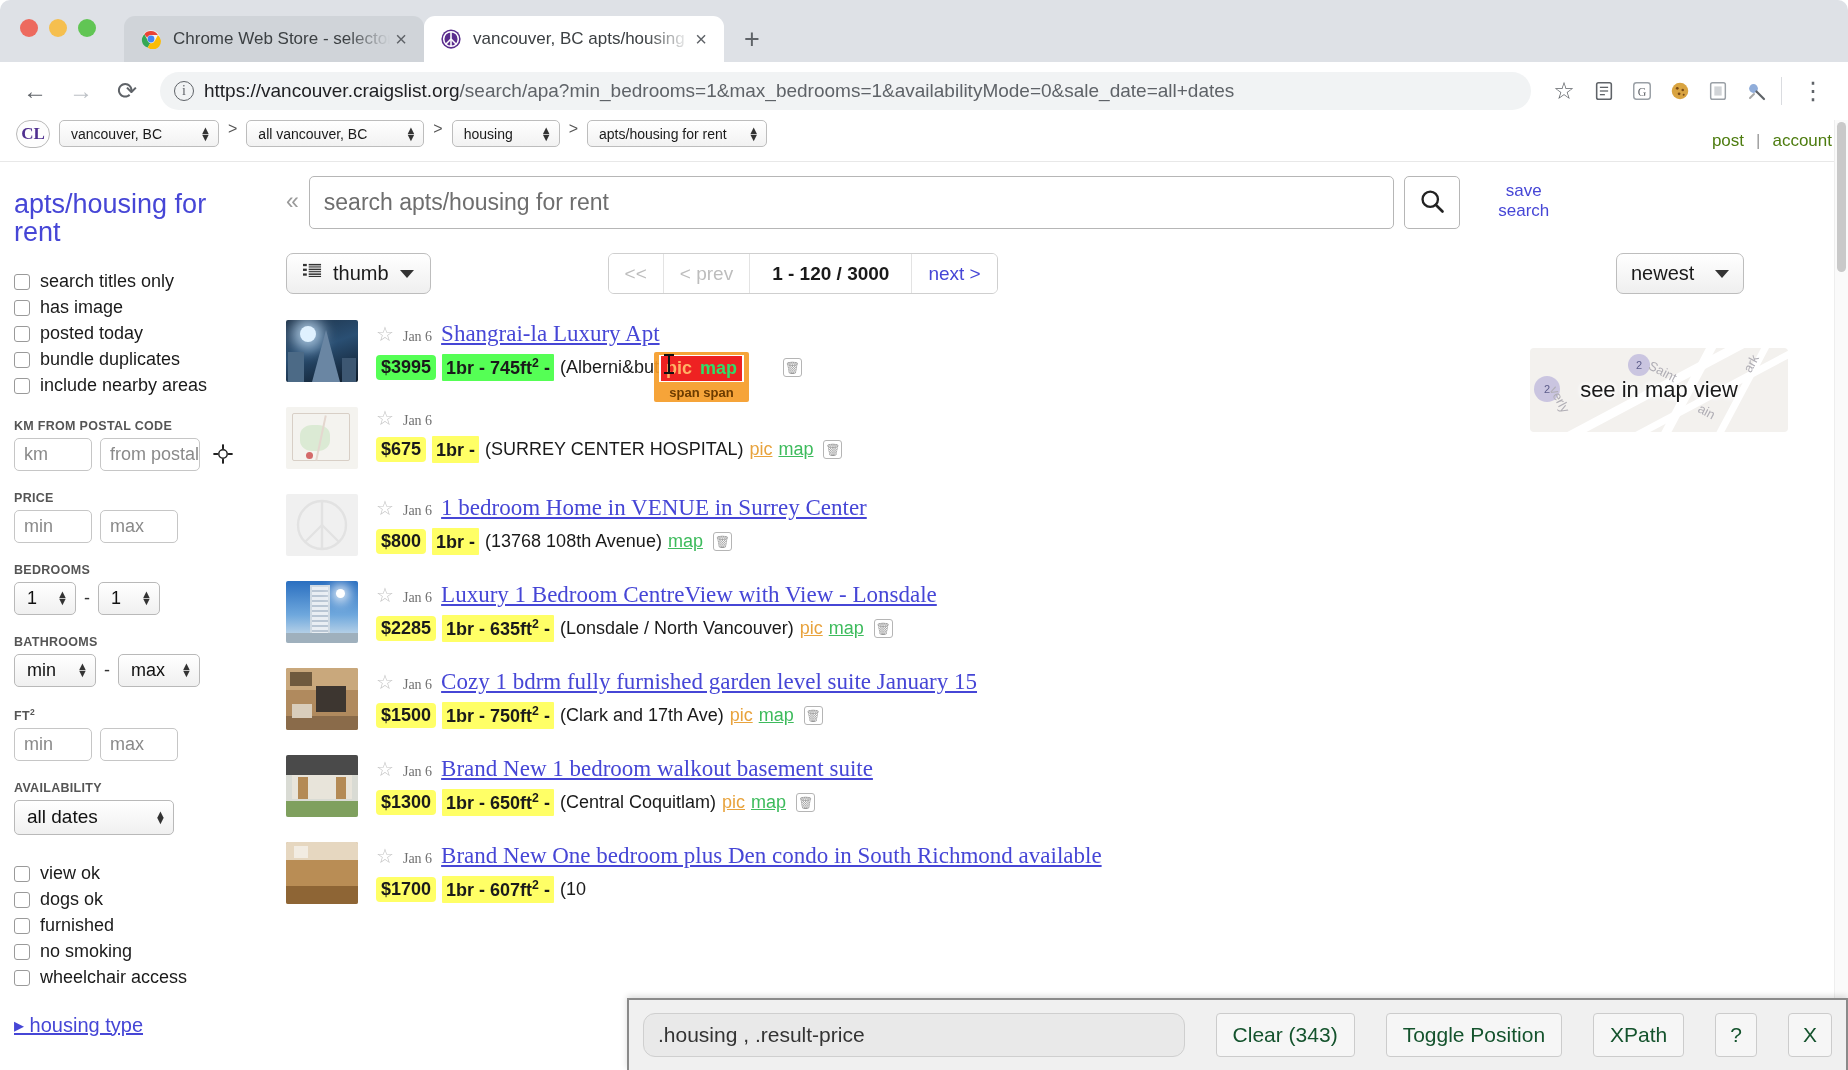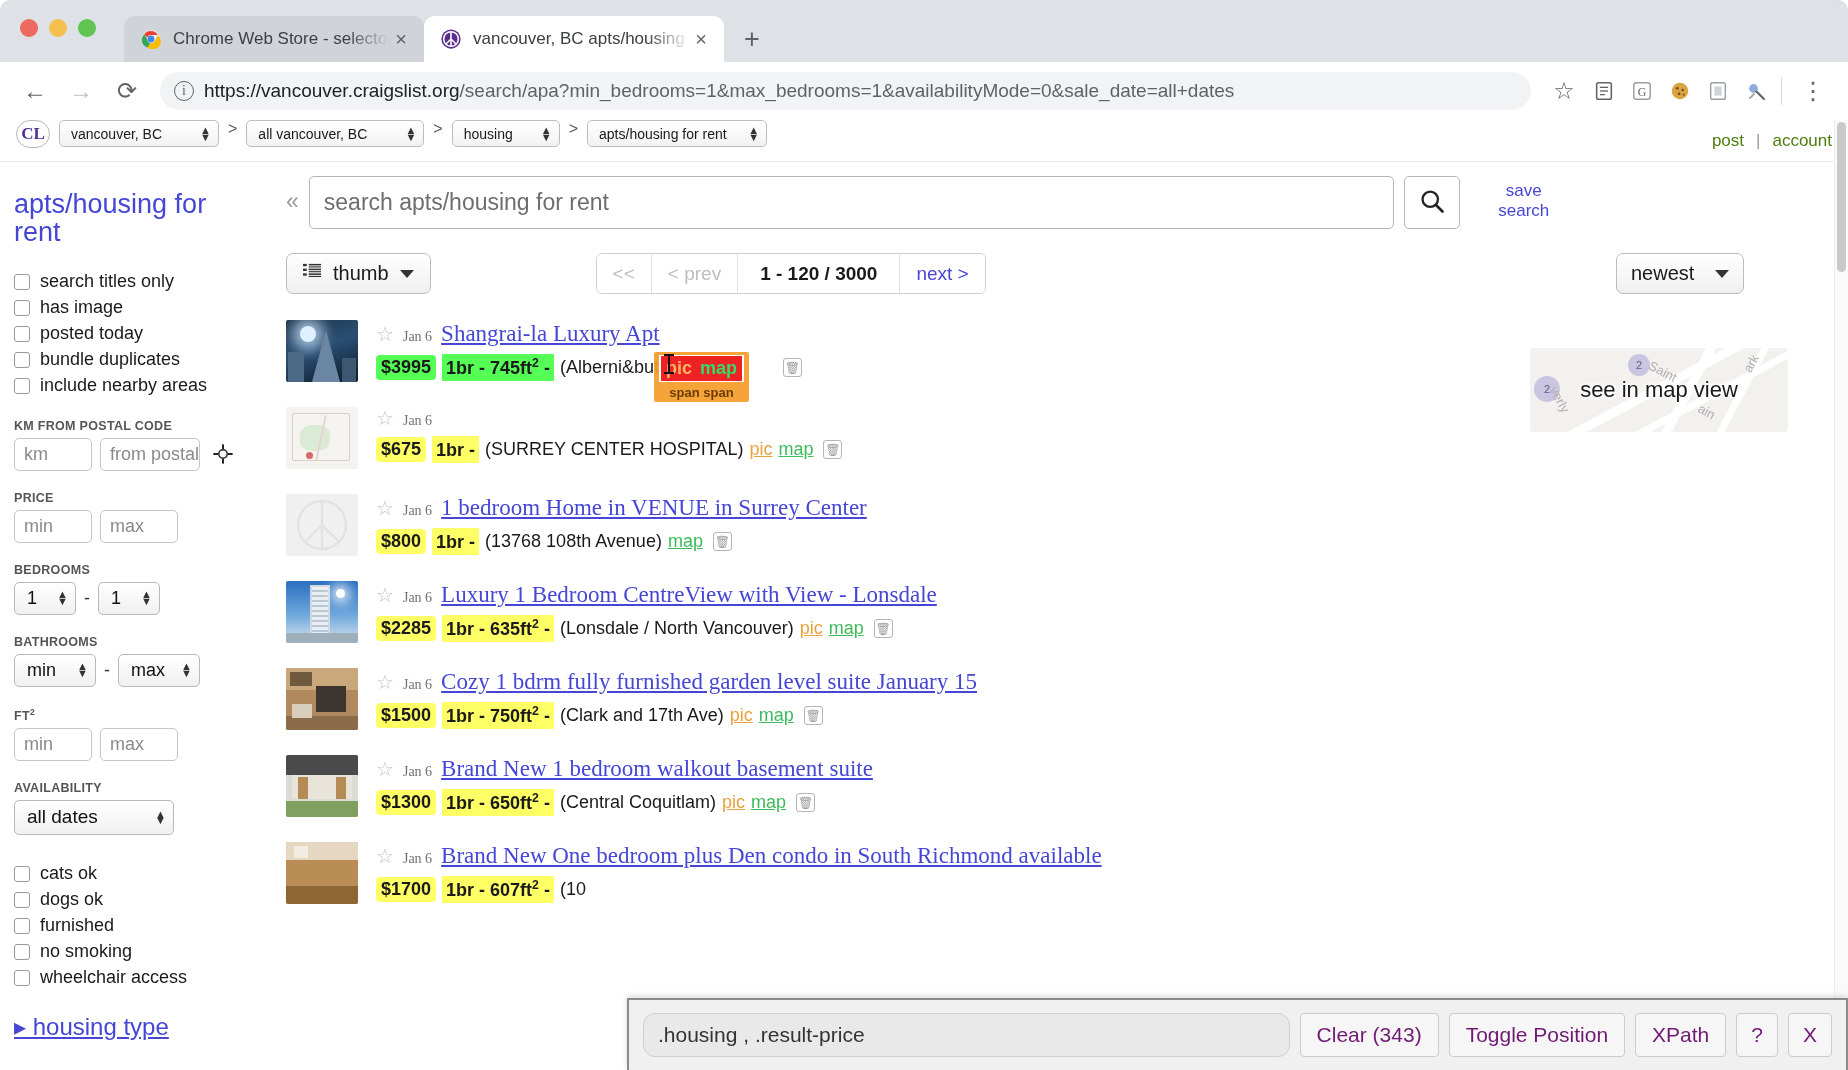--- a/index.html
+++ b/index.html
@@ -252,21 +252,21 @@
     display: flex; align-items: center;
     padding: 0 7px 0 12px;
     font-size: 19px; color: #111;
   }
   .dash { font-size: 18px; color:#333; }
   .crosshair {
     width: 22px; height: 22px; position: relative; flex:0 0 auto;
     margin-left: 4px;
   }
   .sup { font-size: .68em; vertical-align: super; }
-  .hlink { color: #4646d6; font-size: 24px; margin-top: 22px; display:block; }
+  .hlink { color: #4646d6; font-size: 20px; margin-top: 22px; display:block; }
 
   
   .main { flex: 1 1 auto; padding-left: 16px; position: relative; }
   .searchrow { display: flex; align-items: flex-start; gap: 10px; }
   .chev {
     color: #9a9a9a; font-size: 23px; padding-top: 12px; flex:0 0 auto;
   }
   .searchbox {
     flex: 0 0 1085px;
     height: 53px;
@@ -290,21 +290,21 @@
     font-size: 17px;
     line-height: 1.18;
     padding-top: 5px;
     margin-left: 18px;
     text-align: center;
     width: 72px;
   }
   .ctrlrow {
     display: flex; align-items: center;
     margin-top: 24px;
-    gap: 0;
+    gap: 12px;
     text-align: right;
   }
   .viewbtn {
     height: 41px;
     border: 1px solid #bdbdbd;
     border-radius: 7px;
     background: linear-gradient(#ffffff,#efefef);
     display: flex; align-items: center; gap: 11px;
     padding: 0 16px;
     font-size: 20px; color: #1a1a1a;
@@ -474,22 +474,23 @@
     font-family: "Liberation Sans", sans-serif;
   }
   .sg-btn {
     height: 44px;
     background: #f6f6f6;
     border: 1px solid #cccccc;
     border-radius: 4px;
     display: flex; align-items: center; justify-content: center;
     padding: 0 16px;
     font-size: 21px;
-    color: #701a75;
+    color: #14532d;
     white-space: nowrap;
+    margin-left: 21px;
   }
   .sg-btn.sq { padding: 0 14px; }
 </style>
 </head>
 <body>
 
 <div class="browser">
 
   <div class="tabstrip">
     <div class="traffic">
@@ -708,21 +709,21 @@
           <div class="grp-title">AVAILABILITY</div>
           <div class="sel-wide">
             <span>all dates</span>
             <span class="stepper" style="margin-left:auto">▲<br>▼</span>
           </div>
         </div>
 
         <div class="grp" style="margin-top:26px">
           <div class="cb-row">
             <span class="cb"></span>
-            <span class="cb-label">cats ok</span>
+            <span class="cb-label">view ok</span>
           </div>
           <div class="cb-row">
             <span class="cb"></span>
             <span class="cb-label">dogs ok</span>
           </div>
           <div class="cb-row">
             <span class="cb"></span>
             <span class="cb-label">furnished</span>
           </div>
           <div class="cb-row">

